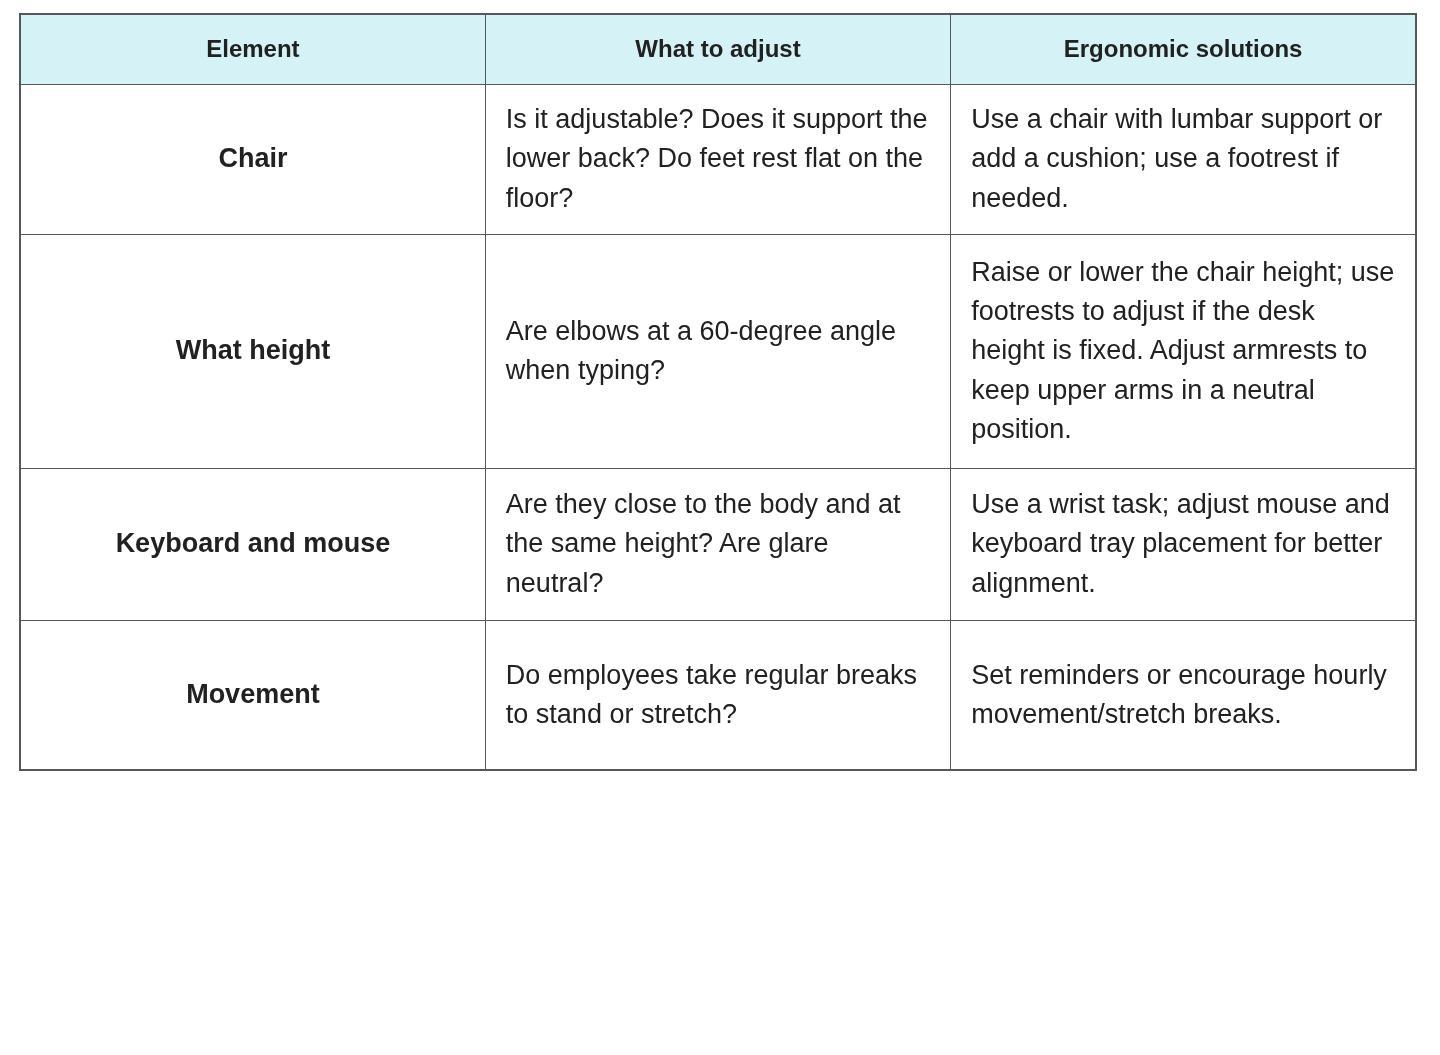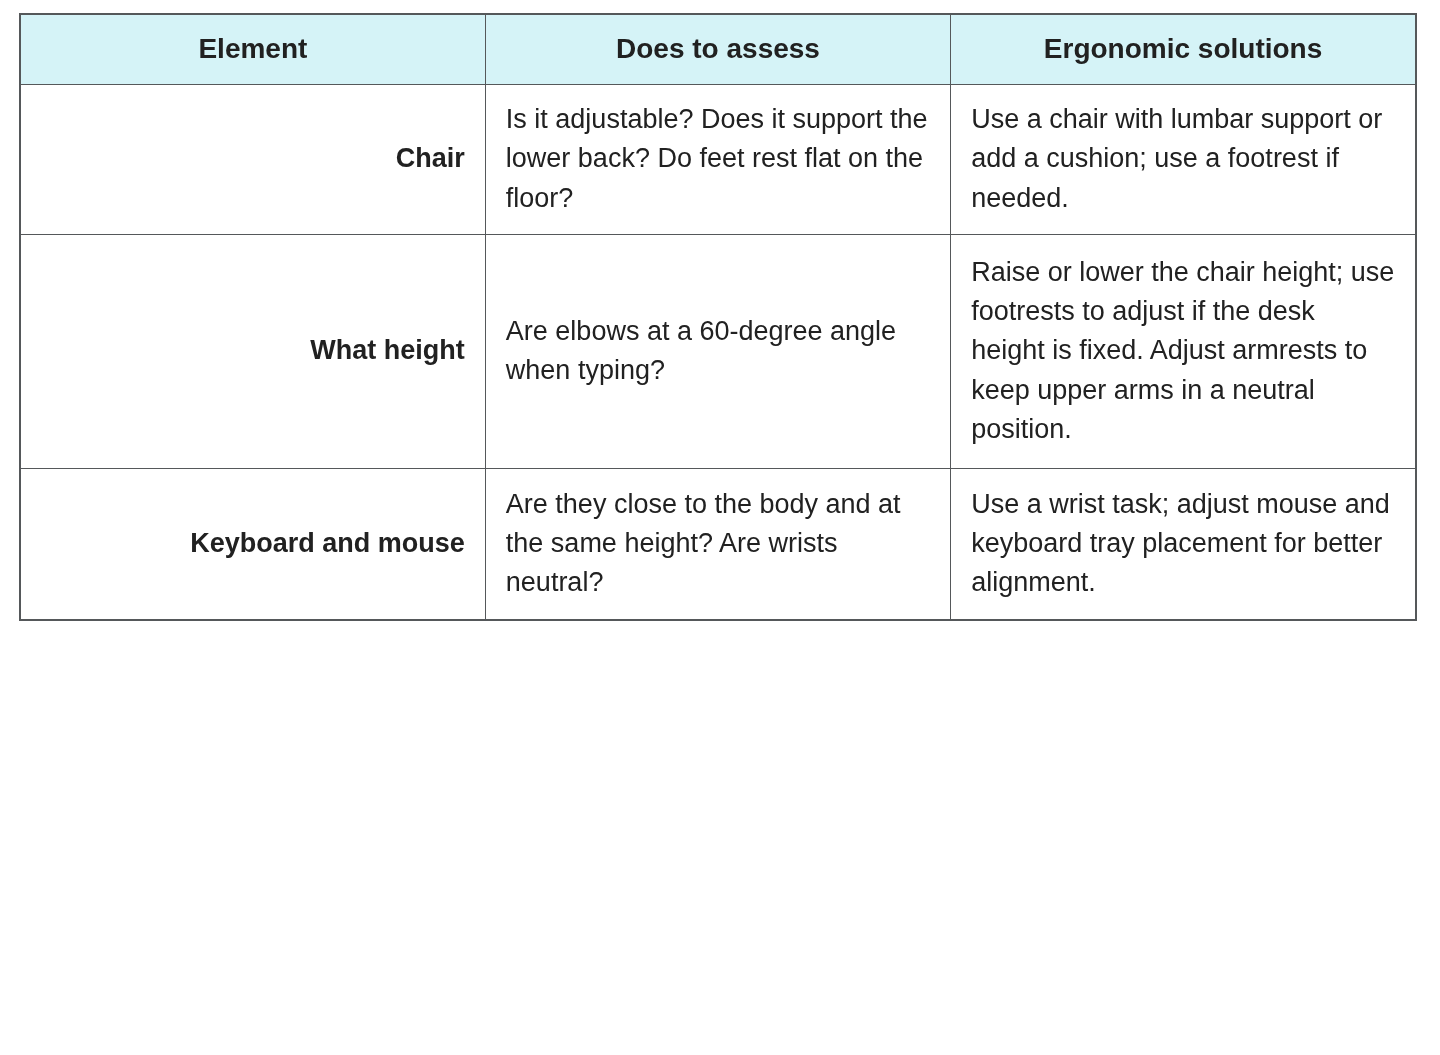--- a/index.html
+++ b/index.html
@@ -39,25 +39,25 @@
     color:var(--text);
     word-wrap:break-word;
   }
   table.ergo col{width:33.333%;}
   table.ergo th{
     background:var(--header-bg);
     font-weight:bold;
     text-align:center;
     height:70px;
     padding:10px 16px;
-    font-size:28px;
+    font-size:24px;
   }
   td.element-cell{
     font-weight:bold;
-    text-align:right;
+    text-align:center;
     margin-top:9px;
   }
   
   tr.row-0{height:150px;}
   tr.row-1{height:234px;}
   tr.row-2{height:152px;}
   tr.row-3{height:152px;}
   tr.row-4{height:112px;}
   tr.row-5{height:150px;}
 </style>
@@ -67,35 +67,40 @@
 <div class="table-wrap">
   <table class="ergo">
     <colgroup>
       <col>
         <col>
         <col>
     </colgroup>
     <thead>
       <tr>
         <th>Element</th>
-        <th>Does to assess</th>
+        <th>What to adjust</th>
         <th>Ergonomic solutions</th>
       </tr>
     </thead>
     <tbody>
       <tr class="row-0">
         <td class="element-cell">Chair</td>
         <td class="assess-cell">Is it adjustable? Does it support the lower back? Do feet rest flat on the floor?</td>
         <td class="solution-cell">Use a chair with lumbar support or add a cushion; use a footrest if needed.</td>
       </tr>
       <tr class="row-1">
         <td class="element-cell">What height</td>
         <td class="assess-cell">Are elbows at a 60-degree angle when typing?</td>
         <td class="solution-cell">Raise or lower the chair height; use footrests to adjust if the desk height is fixed. Adjust armrests to keep upper arms in a neutral position.</td>
       </tr>
       <tr class="row-3">
         <td class="element-cell">Keyboard and mouse</td>
-        <td class="assess-cell">Are they close to the body and at the same height? Are wrists neutral?</td>
+        <td class="assess-cell">Are they close to the body and at the same height? Are glare neutral?</td>
         <td class="solution-cell">Use a wrist task; adjust mouse and keyboard tray placement for better alignment.</td>
+      </tr>
+      <tr class="row-5">
+        <td class="element-cell">Movement</td>
+        <td class="assess-cell">Do employees take regular breaks to stand or stretch?</td>
+        <td class="solution-cell">Set reminders or encourage hourly movement/stretch breaks.</td>
       </tr>
     </tbody>
   </table>
 </div>
 
 </body></html>

